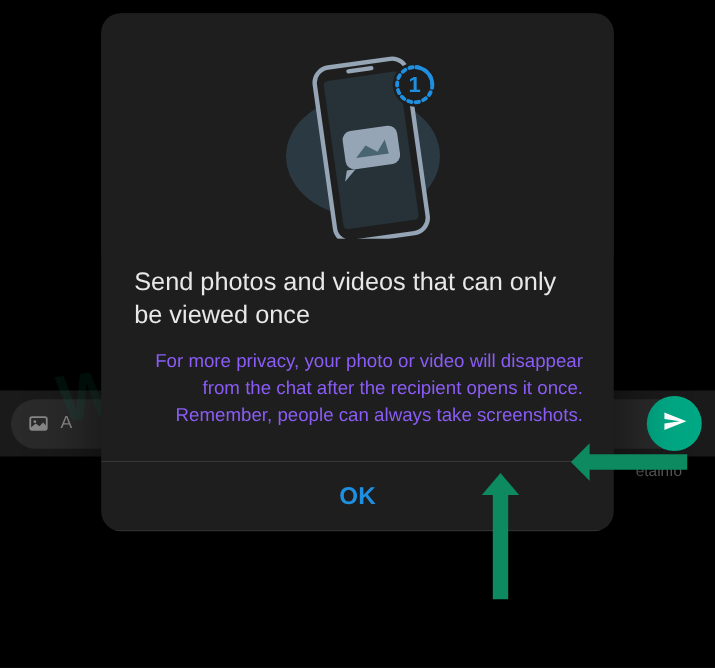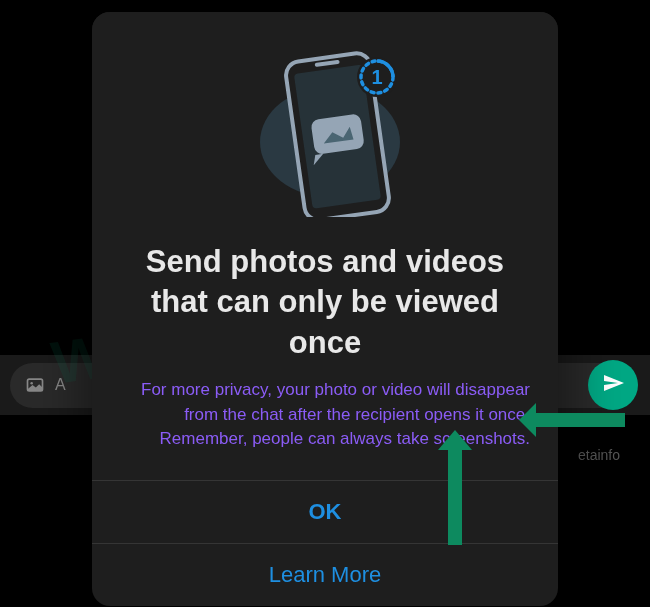--- a/index.html
+++ b/index.html
@@ -60,43 +60,42 @@
       transform: rotate(-8deg);
       letter-spacing: 2px;
       pointer-events: none;
     }
     .watermark-text2 {
       position: absolute;
       right: 30px;
       top: 420px;
       font-size: 14px;
       color: #555;
-      margin-top: 27px;
     }
     .modal {
       position: absolute;
       left: 92px;
       right: 92px;
       top: 12px;
       background: #1e1e1e;
       border-radius: 18px;
       overflow: hidden;
       box-shadow: 0 20px 60px rgba(0,0,0,0.6);
     }
     .illustration {
       display: flex;
       justify-content: center;
       padding: 25px 0 15px 0;
       background: #1e1e1e;
     }
     .modal-title {
       color: #e8e8e8;
-      font-size: 31px;
-      font-weight: 700;
-      text-align: center;
+      font-size: 23px;
+      font-weight: 400;
+      text-align: left;
       padding: 10px 30px 10px 30px;
       line-height: 1.3;
     }
     .modal-body {
       color: #8b5cf6;
       font-size: 17px;
       text-align: right;
       padding: 5px 28px 28px 28px;
       line-height: 1.45;
     }
@@ -172,21 +171,20 @@
         <path d="M20 4 A16 16 0 0 1 36 20" fill="none" stroke="#1e8fe1" stroke-width="3.5"></path>
         <text x="20" y="27" text-anchor="middle" fill="#1e8fe1" font-size="20" font-weight="700" font-family="Arial">1</text>
       </g>
     </svg>
   </div>
   <div class="modal-title">Send photos and videos that can only be viewed once</div>
   <div class="modal-body">For more privacy, your photo or video will disappear from the chat after the recipient opens it once. Remember, people can always take screenshots.</div>
   <div class="modal-divider"></div>
   <div class="modal-button primary">OK</div>
   <div class="modal-divider"></div>
-  <div class="modal-button">Learn More</div>
 </div>
 
 <div class="arrow-h">
   <svg width="110" height="50" viewBox="0 0 110 50">
     <path d="M110 25 L15 25" stroke="#0d8a5f" stroke-width="14"></path>
     <path d="M15 8 L15 42 L-2 25 Z" fill="#0d8a5f" transform="translate(6,0)"></path>
   </svg>
 </div>
 
 <div class="arrow-v">

